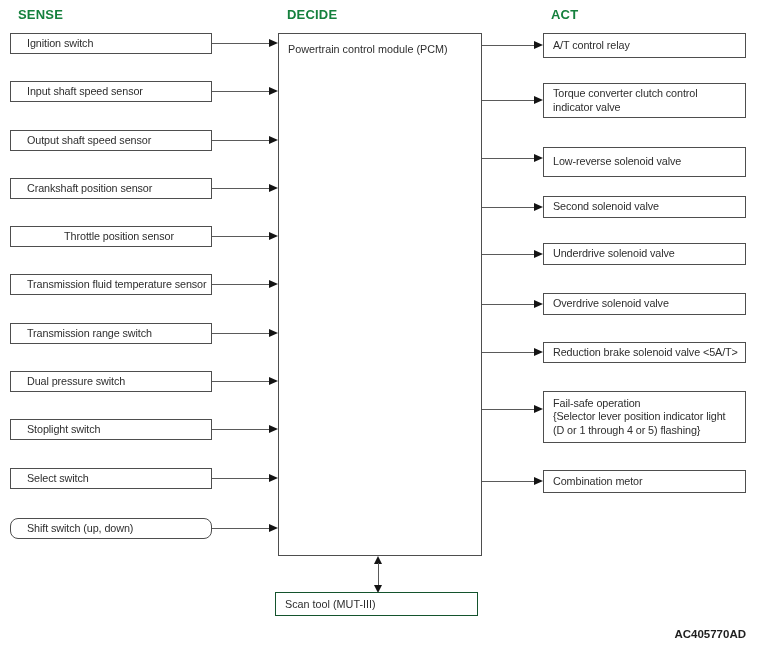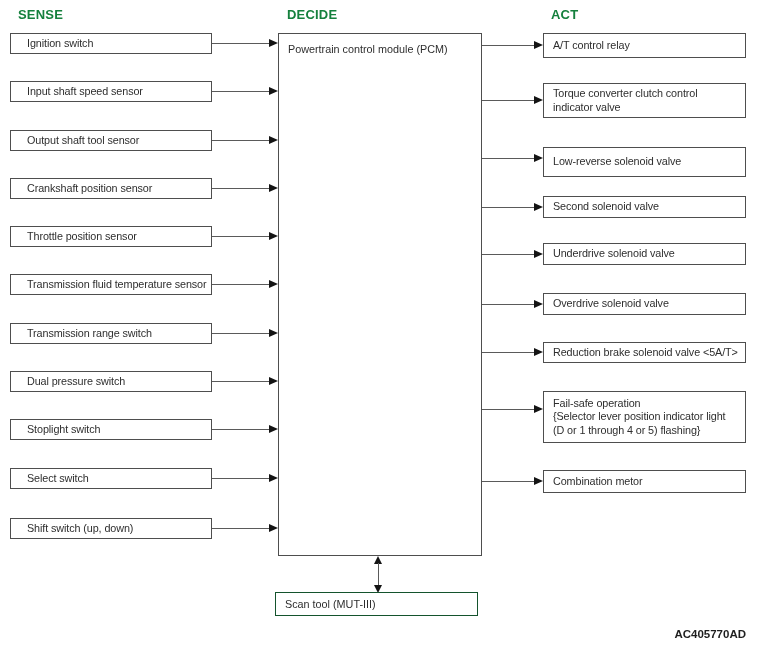--- a/index.html
+++ b/index.html
@@ -76,34 +76,34 @@
         <i class="head"></i>
       </div>
       <div class="node sense-node" style="left: 10px; top: 81px; width: 202px; height: 21px;">
         <div class="line">Input shaft speed sensor</div>
       </div>
       <div class="harrow" style="left: 212px; width: 66px; top: 87px;">
         <i class="shaft"></i>
         <i class="head"></i>
       </div>
       <div class="node sense-node" style="left: 10px; top: 130px; width: 202px; height: 21px;">
-        <div class="line">Output shaft tool sensor</div>
+        <div class="line">Output shaft speed sensor</div>
       </div>
       <div class="harrow" style="left: 212px; width: 66px; top: 136px;">
         <i class="shaft"></i>
         <i class="head"></i>
       </div>
       <div class="node sense-node" style="left: 10px; top: 178px; width: 202px; height: 21px;">
         <div class="line">Crankshaft position sensor</div>
       </div>
       <div class="harrow" style="left: 212px; width: 66px; top: 184px;">
         <i class="shaft"></i>
         <i class="head"></i>
       </div>
-      <div class="node sense-node" style="left: 10px; top: 226px; width: 202px; height: 21px;">
+      <div class="node sense-node" style="left: 10px; top: 226px; width: 202px; height: 21px; text-align: center;">
         <div class="line">Throttle position sensor</div>
       </div>
       <div class="harrow" style="left: 212px; width: 66px; top: 232px;">
         <i class="shaft"></i>
         <i class="head"></i>
       </div>
       <div class="node sense-node" style="left: 10px; top: 274px; width: 202px; height: 21px;">
         <div class="line">Transmission fluid temperature sensor</div>
       </div>
       <div class="harrow" style="left: 212px; width: 66px; top: 280px;">
@@ -131,21 +131,21 @@
         <i class="shaft"></i>
         <i class="head"></i>
       </div>
       <div class="node sense-node" style="left: 10px; top: 468px; width: 202px; height: 21px;">
         <div class="line">Select switch</div>
       </div>
       <div class="harrow" style="left: 212px; width: 66px; top: 474px;">
         <i class="shaft"></i>
         <i class="head"></i>
       </div>
-      <div class="node sense-node" style="left: 10px; top: 518px; width: 202px; height: 21px;">
+      <div class="node sense-node" style="left: 10px; top: 518px; width: 202px; height: 21px; border-radius: 8px;">
         <div class="line">Shift switch (up, down)</div>
       </div>
       <div class="harrow" style="left: 212px; width: 66px; top: 524px;">
         <i class="shaft"></i>
         <i class="head"></i>
       </div>
     </div>
 
   <div class="pcm-box">
     <div class="pcm-label">Powertrain control module (PCM)</div>

